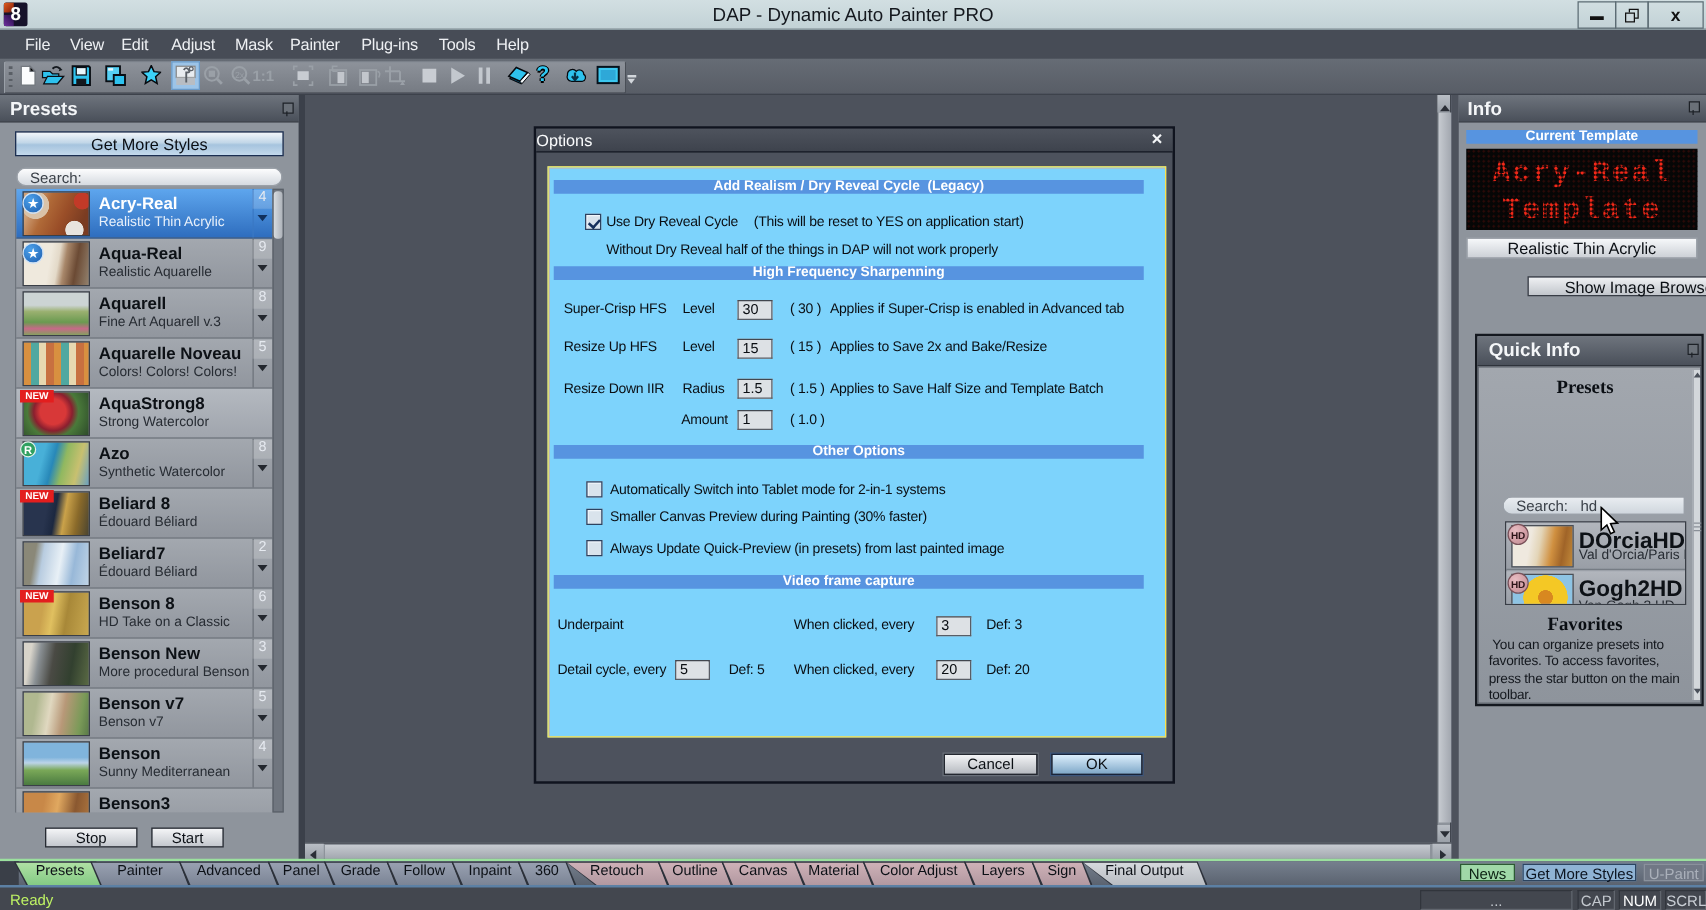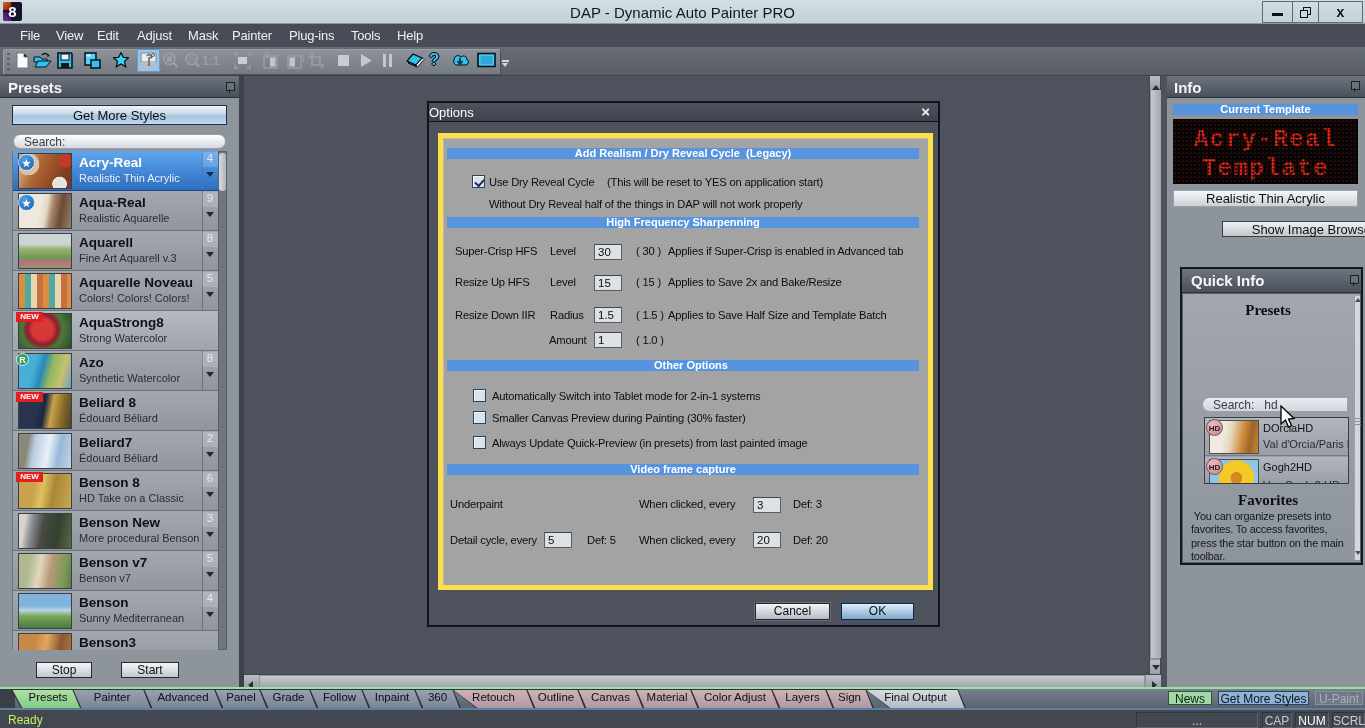--- a/index.html
+++ b/index.html
@@ -48,21 +48,21 @@
 .prow .ddcol { position:absolute; right:0; top:0; width:17px; height:100%; border-left:1px solid #6d737b; }
 .prow .num { position:absolute; right:1px; top:1px; width:16px; height:15px; background:rgba(255,255,255,0.16); color:#e6eaf0; font-size:11.5px; text-align:center; }
 .prow .dar { position:absolute; right:5px; top:21px; width:0; height:0; border:4px solid transparent; border-top:5px solid #23272e; }
 .badge-new { position:absolute; left:3px; top:1px; width:27px; height:10px; background:#e31e1e; color:#fff; font-size:8px; font-weight:bold; text-align:center; line-height:10px; }
 .badge-star { position:absolute; left:5px; top:3px; width:17px; height:17px; border-radius:50%;
   background:radial-gradient(circle at 35% 30%, #4da2ec, #1c5cac); border:1px solid #cfe2f6; color:#fff; font-size:11px; text-align:center; line-height:17px; }
 .badge-r { position:absolute; left:3px; top:2px; width:13px; height:13px; border-radius:50%; background:#2fa060; border:1px solid #e0f0e8; color:#fff; font-size:9px; font-weight:bold; text-align:center; line-height:13px; }
 #lscroll { left:218px; top:75px; width:9px; height:499px; background:#70767f; border:1px solid #5a6069; }
 #lthumb { left:219px; top:77px; width:7px; height:38px; background:linear-gradient(90deg,#d8dce0,#aeb3ba); border-radius:3px; }
 .lbtn { top:586px; height:16px; background:linear-gradient(#f4f5f7,#c3c7cd); border:1px solid #272b33; font-size:12px; text-align:center; color:#0c1016; padding-top:0px; }
-#btnstop { left:36px; width:56px; }
+#btnstop { left:36px; width:74px; }
 #btnstart { left:121px; width:58px; }
 
 
 #vdivider { left:239px; top:76px; width:5px; height:612px; background:#3b404a; }
 #vscroll { left:1149px; top:76px; width:12px; height:598px; background:#8d939b; border-left:1px solid #41464f; border-right:1px solid #41464f; }
 #vscroll .arr { position:absolute; left:0; width:100%; height:14px; background:linear-gradient(#b9bec5,#9aa0a8); }
 #vsthumb { position:absolute; left:1px; top:14px; width:10px; height:568px; background:linear-gradient(90deg,#c6cad0,#a2a7af); }
 #hscroll { left:244px; top:674px; width:917px; height:13px; background:#8d939b; border-top:1px solid #41464f; }
 #hscroll .arr { position:absolute; top:0; width:15px; height:100%; background:linear-gradient(#b9bec5,#9aa0a8); }
 #hsthumb { position:absolute; left:16px; top:1px; width:884px; height:11px; background:linear-gradient(#c6cad0,#a2a7af); }
@@ -84,33 +84,33 @@
 #qt { left:1180px; top:267px; width:183px; height:298px; border:2px solid #14181f; background:#979da5; }
 #qthead { left:0; top:0; width:100%; height:24px; font-size:15px; padding:3px 0 0 9px; }
 #qtbody { left:0; top:24px; width:179px; height:270px; background:linear-gradient(#a2a7ae,#8e949c); border:1px solid #5c626b; }
 .qthd { position:absolute; width:170px; text-align:center; font-family:"Liberation Serif", serif; font-weight:bold; font-size:15px; color:#0a0e13; }
 .qtp { position:absolute; left:8px; font-size:10.9px; color:#14181e; line-height:14.5px; white-space:nowrap; letter-spacing:-0.2px; }
 #qtsearch { position:absolute; left:19px; top:103px; width:146px; height:15px; border-radius:8px 0 0 8px;
   background:linear-gradient(#e9edf1,#cfd6dd); border:1px solid #9aa0a8; font-size:12px; color:#3a4048; padding:0 0 0 10px; }
 #qtlist { position:absolute; left:21px; top:123px; width:145px; height:67px; border:1px solid #383d45; background:#9ba0a8; overflow:hidden; }
 .qrow { position:absolute; left:0; width:143px; height:38px; overflow:hidden; background:linear-gradient(#b2b6bd,#999ea6); border-bottom:1px solid #767c84; }
 .qrow .thumb { position:absolute; left:4px; top:2px; width:50px; height:34px; border:1px solid #4a4f57; }
-.qrow .nm { position:absolute; left:58px; top:4px; font-size:11px; font-weight:normal; color:#0d1116; }
+.qrow .nm { position:absolute; left:58px; top:4px; font-size:18px; font-weight:bold; color:#0d1116; }
 .qrow .sub { position:absolute; left:58px; top:20px; font-size:11px; color:#272c33; white-space:nowrap; }
 .badge-hd { position:absolute; left:1px; top:1px; width:17px; height:17px; border-radius:50%;
   background:radial-gradient(circle at 35% 30%, #e8bcc2, #c08890); border:1px solid #7a525a; color:#2c1418; font-size:8px; font-weight:bold; text-align:center; line-height:17px; }
 #qtsb { position:absolute; right:0px; top:2px; width:6px; height:264px; background:#d3d7db; border-left:1px solid #9aa0a8; }
 
 
 #dlg { left:427px; top:101px; width:513px; height:526px; background:#4d525d; border:2px solid #10141f; }
 #dlgtitle { left:0; top:0; width:509px; height:19px; background:linear-gradient(#4e535d,#3e434d); border-bottom:1px solid #10141f; }
 #dlgtitle .t { position:absolute; width:100%; text-align:left; top:2px; font-size:13px; color:#fafbfc; }
 #dlgx { position:absolute; right:8px; top:0px; color:#f4f6f8; font-size:15px; font-weight:bold; }
-#dlgpanel { left:9px; top:30px; width:495px; height:457px; background:#a3a3a3;
-  border:5px solid #fde047; box-shadow:inset 1px 1px 0 #b6bac0; }
+#dlgpanel { left:9px; top:30px; width:495px; height:457px; background:#7dd3fc;
+  border:1px solid #fde047; box-shadow:inset 1px 1px 0 #b6bac0; }
 .bluebar { position:absolute; left:4px; width:472px; height:11px; background:#5794e0; color:#fff; font-size:11px; font-weight:bold; text-align:center; line-height:11px; }
 .dtext { position:absolute; font-size:11.2px; letter-spacing:-0.2px; color:#0a0e13; white-space:nowrap; }
 .cbox { position:absolute; width:13px; height:13px; background:#d9e3ec; border:1px solid #2c4260; box-shadow:inset 1px 1px 0 #f2f6fa; }
 .cbox.checked:before { content:""; position:absolute; left:2px; top:3px; width:7px; height:4px; border-left:2px solid #16305c; border-bottom:2px solid #16305c; transform:rotate(-48deg); }
 .dinput { position:absolute; width:28px; height:16px; background:#dde1e5; border:1px solid #585d66; border-top-color:#42474f; font-size:11.5px; color:#0a0e13; padding:1px 0 0 3px; }
 #btncancel { left:326px; top:500px; width:75px; height:17px; background:linear-gradient(#f3f4f6,#b6bac0); border:1px solid #23272f; font-size:12px; text-align:center; color:#0b0f14; box-shadow:0 0 0 1px #6a707a; }
 #btnok { left:412px; top:500px; width:73px; height:17px; background:linear-gradient(#dceefc,#7fa8c8); border:1px solid #18243a; font-size:12px; text-align:center; color:#0b0f14; box-shadow:0 0 0 1px #3c567c; }
 
 
 #greenline { left:0; top:687px; width:1365px; height:2px; background:#9be09e; }

